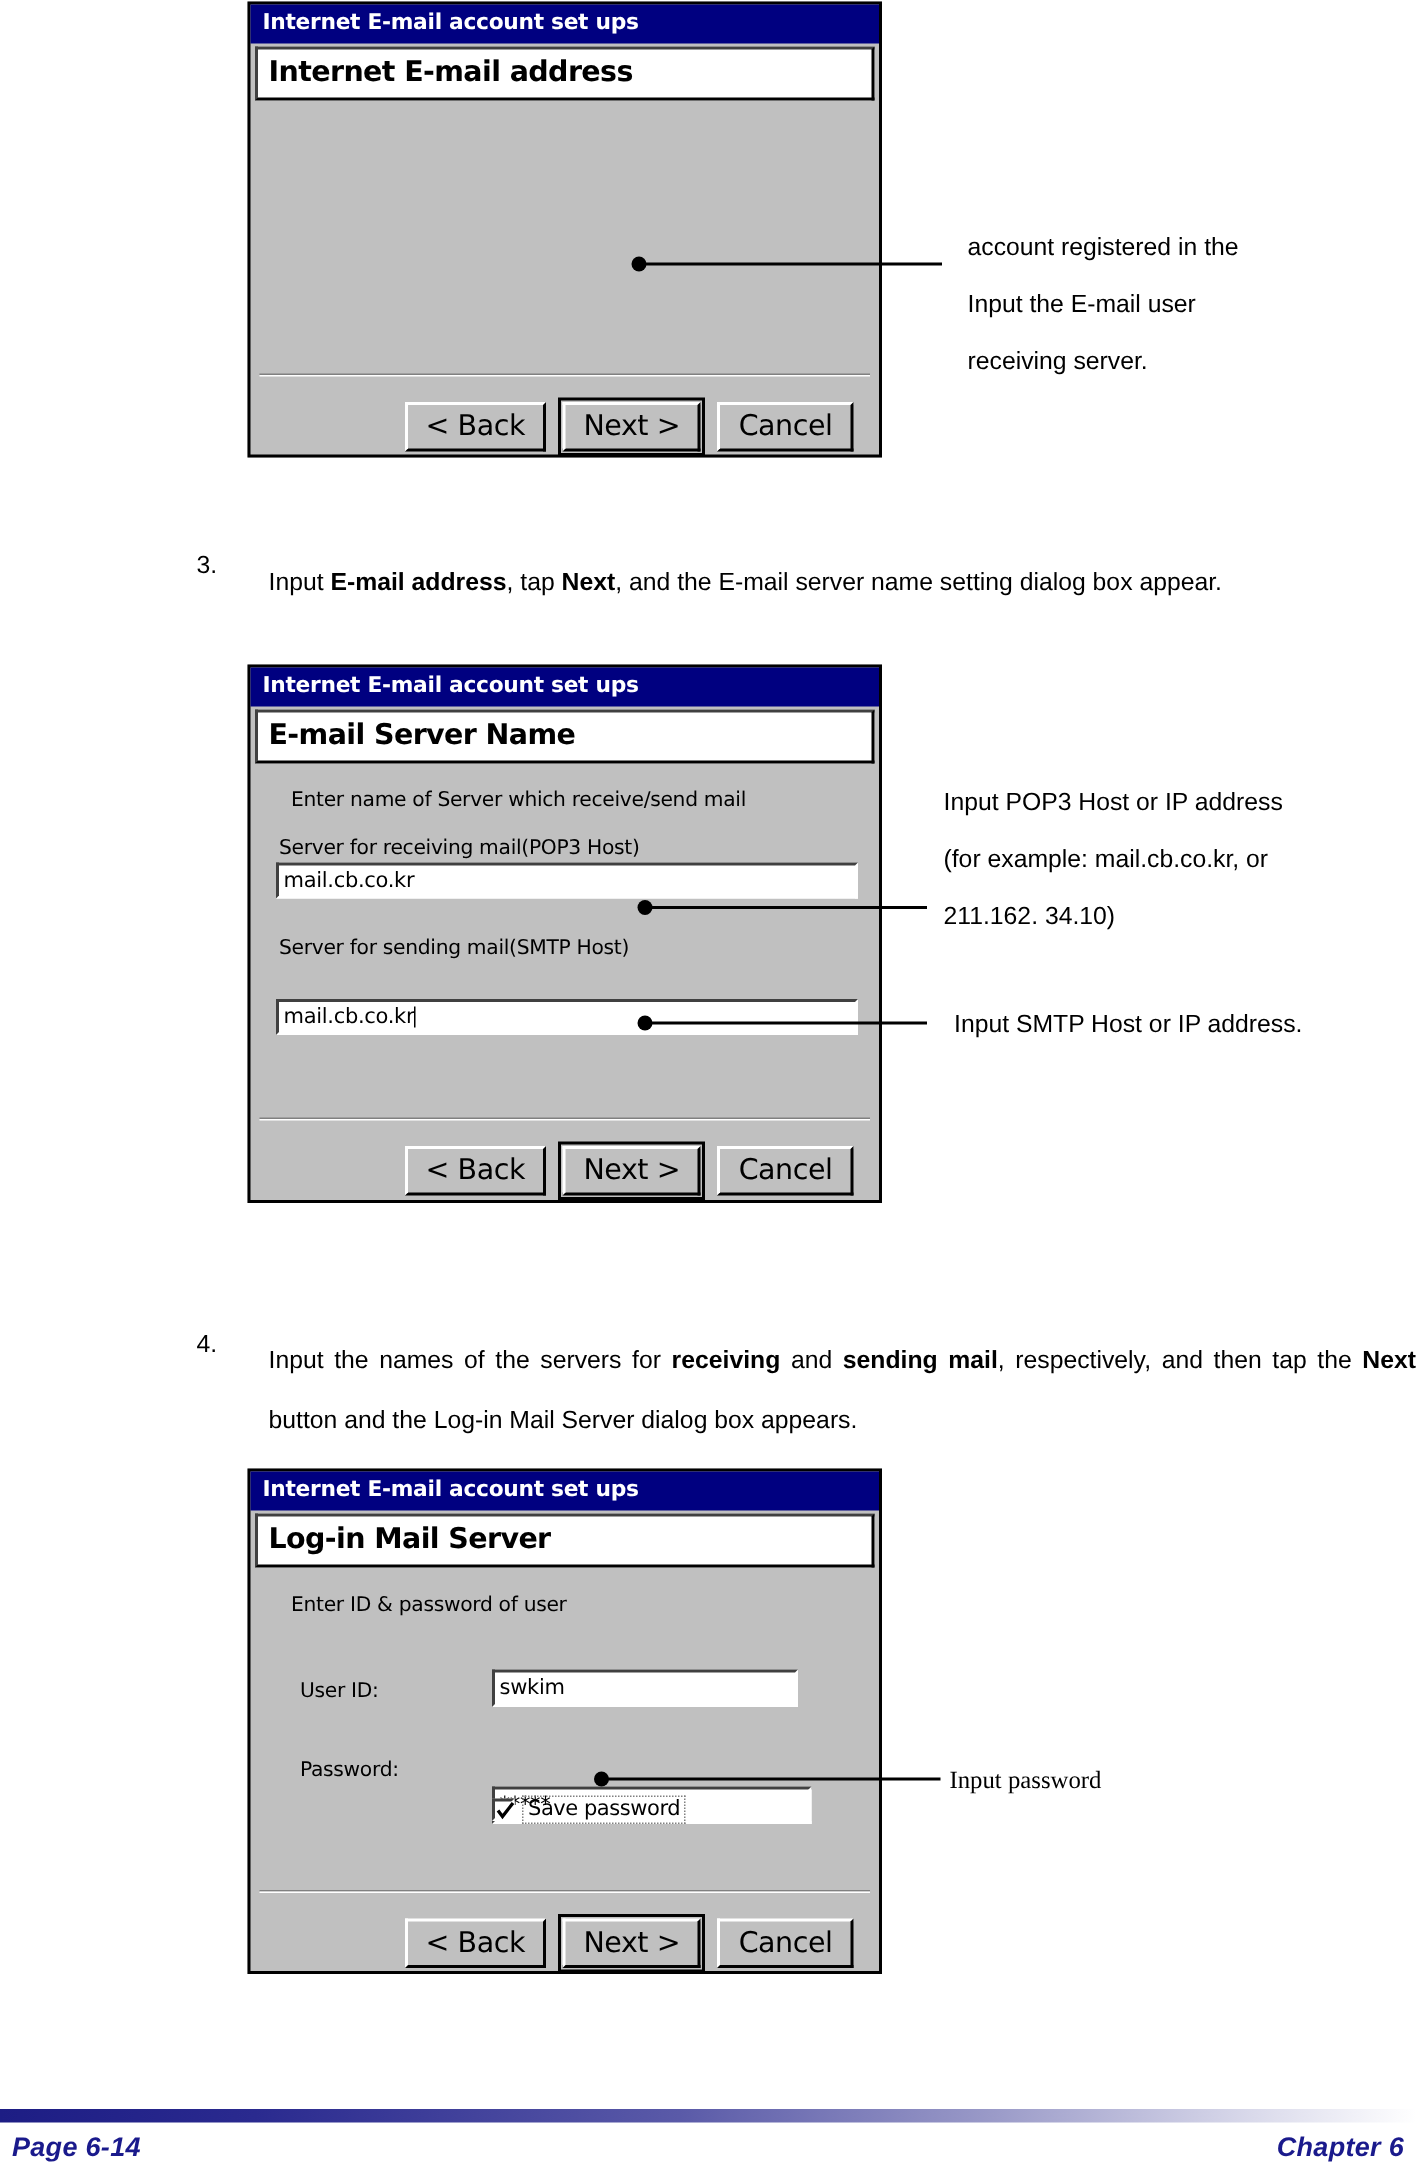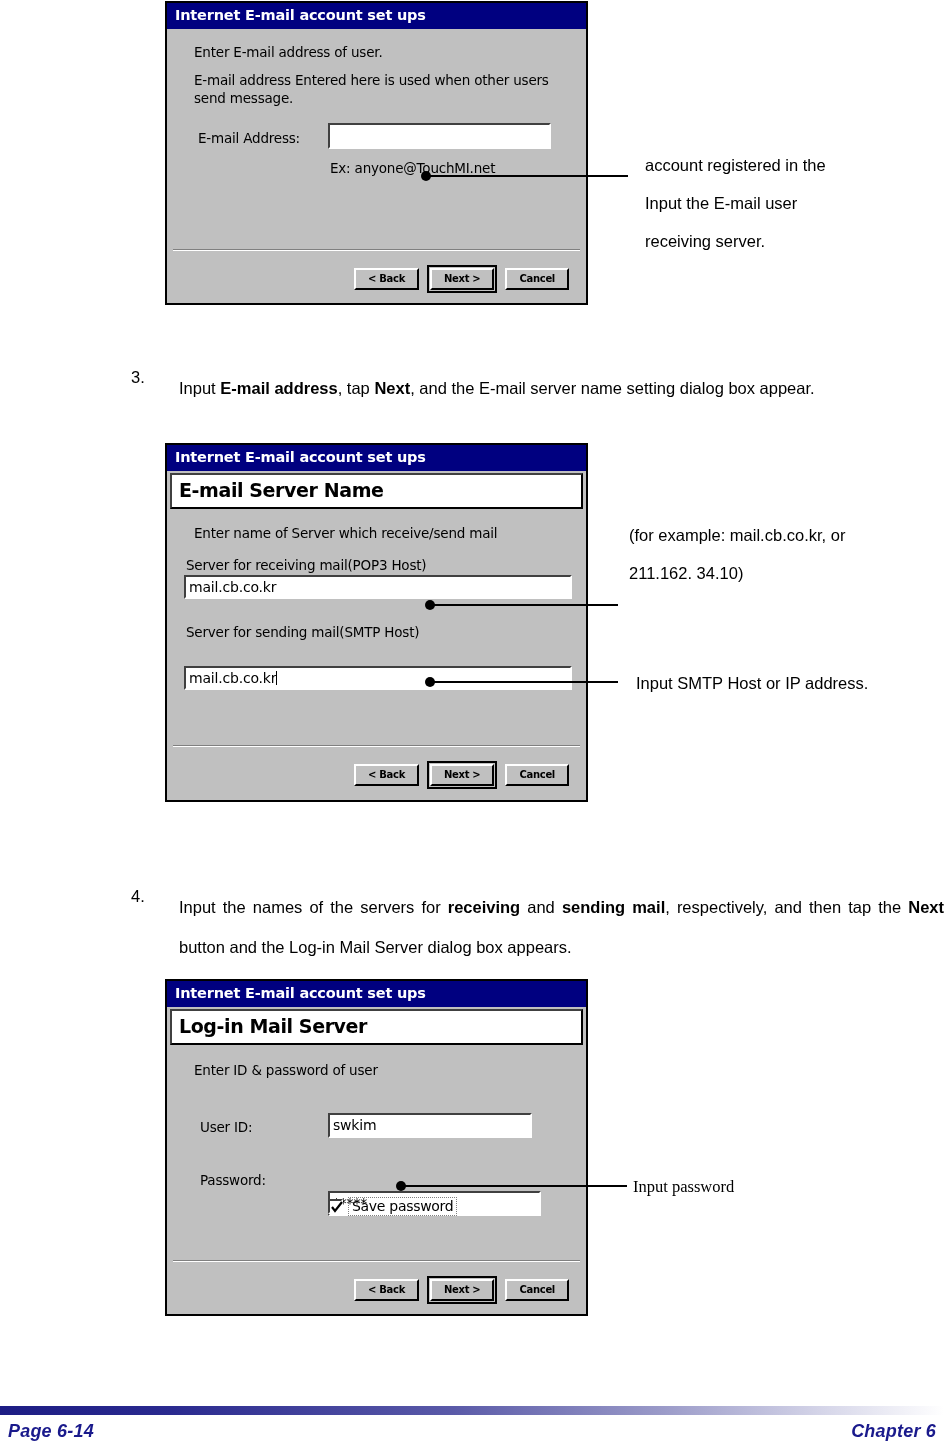--- a/index.html
+++ b/index.html
@@ -74,22 +74,22 @@
     gap: 11px;
     padding: 10px 14px 10px 0;
   }
   .btn {
     background: #c0c0c0;
     border-top: 2px solid #ffffff;
     border-left: 2px solid #ffffff;
     border-right: 2px solid #000000;
     border-bottom: 2px solid #000000;
     font-family: "DejaVu Sans", sans-serif;
-    font-size: 10px;
-    font-weight: bold;
+    font-size: 19px;
+    font-weight: normal;
     letter-spacing: -0.3px;
     padding: 3px 12px 4px 12px;
     color: #000;
     white-space: nowrap;
   }
   .btn.default {
     outline: 2px solid #000000;
     outline-offset: 1px;
   }
   
@@ -195,34 +195,22 @@
     letter-spacing: 0.2px;
   }
 </style>
 </head>
 <body>
 
 <div class="dialog" style="left:165px; top:1px; width:423px; height:304px;">
 
   <div class="dlg-titlebar">Internet E-mail account set ups</div>
 
-
-  <div class="dlg-body" style="height:162px;">
-    <div class="dlg-text abs" style="left:24px; top:10px;">Enter E-mail address of user.</div>
-    <div class="dlg-text abs" style="left:24px; top:38px;">E-mail address Entered here is used when other users</div>
-    <div class="dlg-text abs" style="left:24px; top:56px;">send message.</div>
-
-    <div class="dlg-text abs" style="left:28px; top:96px;">E-mail Address:</div>
-
-    <div class="field" style="left:158px; top:90px; width:223px; height:26px;">
-      <span></span>
-    </div>
-
-    <div class="dlg-text abs" style="left:160px; top:126px;">Ex: anyone@TouchMI.net</div>
-  </div>
+  <div class="dlg-heading">Internet E-mail address</div>
+
 
   <div class="dlg-sep" style="position:absolute; left:3px; right:3px; top:246px;"></div>
 
   <div class="dlg-buttons" style="position:absolute; left:3px; right:3px; top:255px;">
     <div class="btn">&lt; Back</div>
     <div class="btn default">Next &gt;</div>
     <div class="btn">Cancel</div>
   </div>
 </div>
 
@@ -265,20 +253,21 @@
   <div class="dlg-buttons" style="position:absolute; left:3px; right:3px; top:309px;">
     <div class="btn">&lt; Back</div>
     <div class="btn default">Next &gt;</div>
     <div class="btn">Cancel</div>
   </div>
 </div>
 
 <div class="leader-dot" style="left:425px; top:600px;"></div>
 <div class="leader" style="left:430px; top:604px; width:188px;"></div>
 <div class="annot" style="left:629px; top:516px;">
+  <div>Input POP3 Host or IP address</div>
   <div>(for example: mail.cb.co.kr, or</div>
   <div>211.162. 34.10)</div>
 </div>
 
 <div class="leader-dot" style="left:425px; top:677px;"></div>
 <div class="leader" style="left:430px; top:681px; width:188px;"></div>
 <div class="annot" style="left:636px; top:664px;">
   <div>Input SMTP Host or IP address.</div>
 </div>
 

